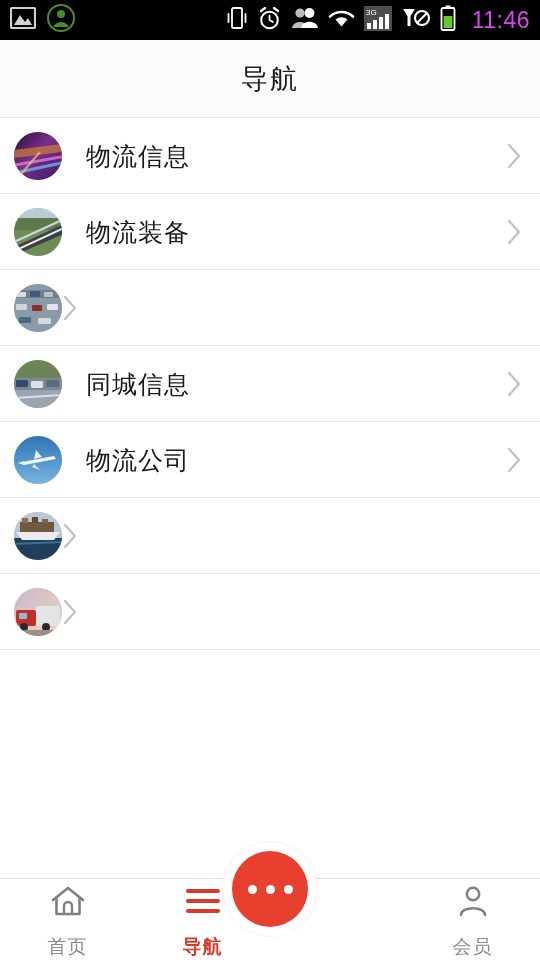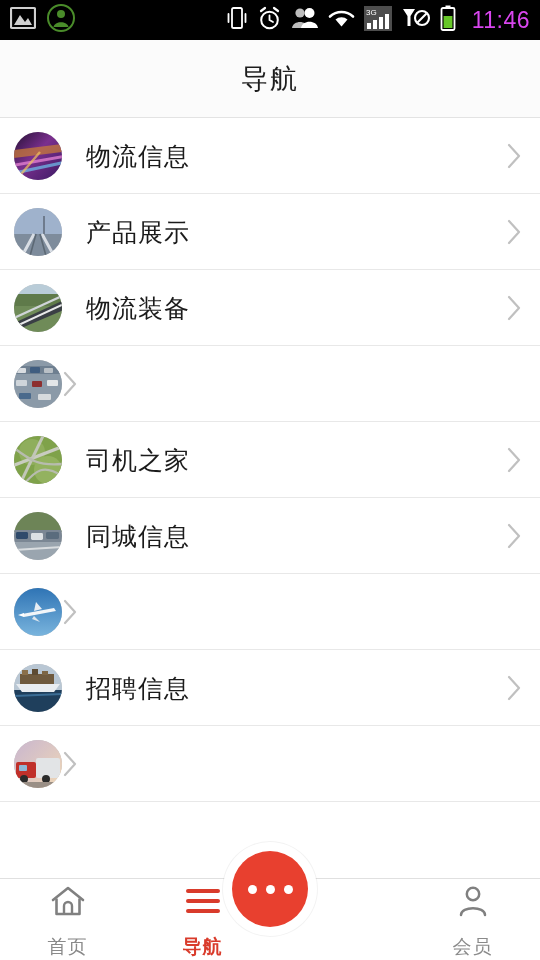--- a/index.html
+++ b/index.html
@@ -185,35 +185,20 @@
           <path d="M-4 42 L52 30" stroke="#6fc3f0" stroke-width="3" opacity=".7"></path>
           <path d="M2 48 L26 20" stroke="#f2c35e" stroke-width="2.4" opacity=".7"></path>
         </svg>
       </span>
       <span class="row-label">物流信息</span>
       <svg class="chev" viewBox="0 0 16 28">
           <path d="M3 3 L13 14 L3 25" fill="none" stroke="#9a9a9a" stroke-width="2.2" stroke-linecap="round" stroke-linejoin="round"></path>
         </svg>
     </div>
 
-    <div class="row">
-      <span class="thumb">
-        <svg viewBox="0 0 48 48">
-          <rect width="48" height="26" fill="#9fb2cc"></rect>
-          <rect y="26" width="48" height="22" fill="#7e8c9c"></rect>
-          <path d="M20 26 L8 48 M28 26 L40 48" stroke="#d8dde4" stroke-width="3"></path>
-          <path d="M22 26 L16 48 M26 26 L32 48" stroke="#5c6874" stroke-width="1.6"></path>
-          <path d="M30 8 L30 26" stroke="#5a6472" stroke-width="1.4"></path>
-        </svg>
-      </span>
-      <span class="row-label">产品展示</span>
-      <svg class="chev" viewBox="0 0 16 28">
-          <path d="M3 3 L13 14 L3 25" fill="none" stroke="#9a9a9a" stroke-width="2.2" stroke-linecap="round" stroke-linejoin="round"></path>
-        </svg>
-    </div>
 
 
     <div class="row">
       <span class="thumb">
         <svg viewBox="0 0 48 48">
           <rect width="48" height="16" fill="#b9ccd8"></rect>
           <rect y="10" width="48" height="14" fill="#5f7a4a"></rect>
           <rect y="22" width="48" height="26" fill="#6f8b58"></rect>
           <path d="M-2 40 L50 16 L50 26 L-2 48 Z" fill="#3a3f45"></path>
           <path d="M-2 44 L50 20" stroke="#e8e9ea" stroke-width="2"></path>
@@ -239,37 +224,20 @@
           <rect x="33" y="20" width="11" height="6" rx="1" fill="#e3e6e8"></rect>
           <rect x="5" y="33" width="12" height="6" rx="1" fill="#4a6a8c"></rect>
           <rect x="24" y="34" width="13" height="6" rx="1" fill="#d6dadd"></rect>
         </svg>
       </span>
       <svg class="chev" viewBox="0 0 16 28">
           <path d="M3 3 L13 14 L3 25" fill="none" stroke="#9a9a9a" stroke-width="2.2" stroke-linecap="round" stroke-linejoin="round"></path>
         </svg>
     </div>
 
-    <div class="row">
-      <span class="thumb">
-        <svg viewBox="0 0 48 48">
-          <rect width="48" height="48" fill="#7fa24a"></rect>
-          <circle cx="18" cy="16" r="13" fill="#8fae5c"></circle>
-          <circle cx="34" cy="34" r="14" fill="#93b25f"></circle>
-          <path d="M-2 30 L50 10" stroke="#c9ccc0" stroke-width="3.4"></path>
-          <path d="M6 48 L30 -2" stroke="#c2c6b8" stroke-width="3"></path>
-          <path d="M0 12 C16 24 24 30 48 28" stroke="#b7bcae" stroke-width="2.4" fill="none"></path>
-          <path d="M10 48 C22 34 30 28 48 40" stroke="#b7bcae" stroke-width="2.2" fill="none"></path>
-        </svg>
-      </span>
-      <span class="row-label">司机之家</span>
-      <svg class="chev" viewBox="0 0 16 28">
-          <path d="M3 3 L13 14 L3 25" fill="none" stroke="#9a9a9a" stroke-width="2.2" stroke-linecap="round" stroke-linejoin="round"></path>
-        </svg>
-    </div>
 
     <div class="row">
       <span class="thumb">
         <svg viewBox="0 0 48 48">
           <rect width="48" height="20" fill="#6d8457"></rect>
           <rect y="18" width="48" height="14" fill="#7b8794"></rect>
           <rect y="30" width="48" height="18" fill="#9aa5af"></rect>
           <rect x="2" y="20" width="12" height="7" rx="1.4" fill="#2f4a6b"></rect>
           <rect x="17" y="21" width="12" height="7" rx="1.4" fill="#dde1e4"></rect>
           <rect x="32" y="20" width="13" height="7" rx="1.4" fill="#5a6c7d"></rect>
@@ -291,39 +259,39 @@
                 <stop offset="1" stop-color="#79b4dd"></stop>
               </linearGradient>
             </defs>
           <rect width="48" height="48" fill="url(#g7)"></rect>
           <path d="M8 26 L40 20 L42 23 L10 29 Z" fill="#f2f5f8"></path>
           <path d="M22 14 L28 21 L20 23 Z" fill="#e8eef4"></path>
           <path d="M20 28 L26 34 L18 31 Z" fill="#dde5ec"></path>
           <path d="M4 27 L10 25 L10 29 Z" fill="#ffffff"></path>
         </svg>
       </span>
+      <span class="row-label">物流公司</span>
       <svg class="chev" viewBox="0 0 16 28">
           <path d="M3 3 L13 14 L3 25" fill="none" stroke="#9a9a9a" stroke-width="2.2" stroke-linecap="round" stroke-linejoin="round"></path>
         </svg>
     </div>
 
     <div class="row">
       <span class="thumb">
         <svg viewBox="0 0 48 48">
           <rect width="48" height="28" fill="#b9c7d4"></rect>
           <rect y="26" width="48" height="22" fill="#1f3f5c"></rect>
           <rect x="6" y="10" width="34" height="10" fill="#6f5a3e"></rect>
           <rect x="8" y="6" width="6" height="5" fill="#8a6f4a"></rect>
           <rect x="18" y="5" width="6" height="6" fill="#5d4b33"></rect>
           <rect x="28" y="7" width="6" height="4" fill="#7c6544"></rect>
           <path d="M2 20 L46 20 L40 28 L8 28 Z" fill="#e9edf1"></path>
           <path d="M0 32 L48 30" stroke="#3b6d95" stroke-width="2"></path>
         </svg>
       </span>
-      <span class="row-label">招聘信息</span>
       <svg class="chev" viewBox="0 0 16 28">
           <path d="M3 3 L13 14 L3 25" fill="none" stroke="#9a9a9a" stroke-width="2.2" stroke-linecap="round" stroke-linejoin="round"></path>
         </svg>
     </div>
 
     <div class="row">
       <span class="thumb">
         <svg viewBox="0 0 48 48">
           <defs>
               <linearGradient id="g9" x1="0" y1="0" x2="1" y2="1">

